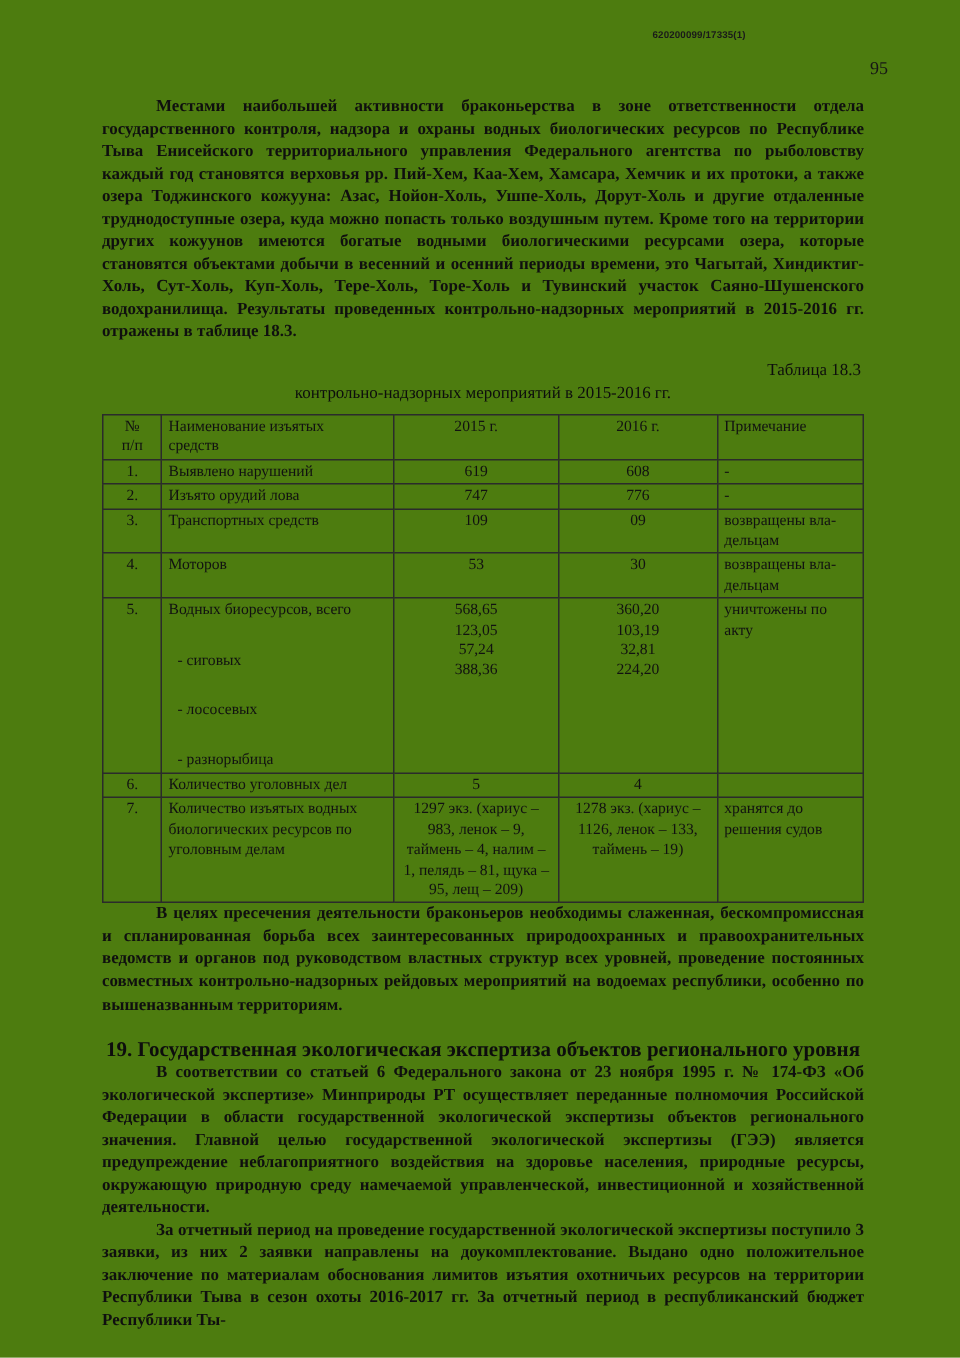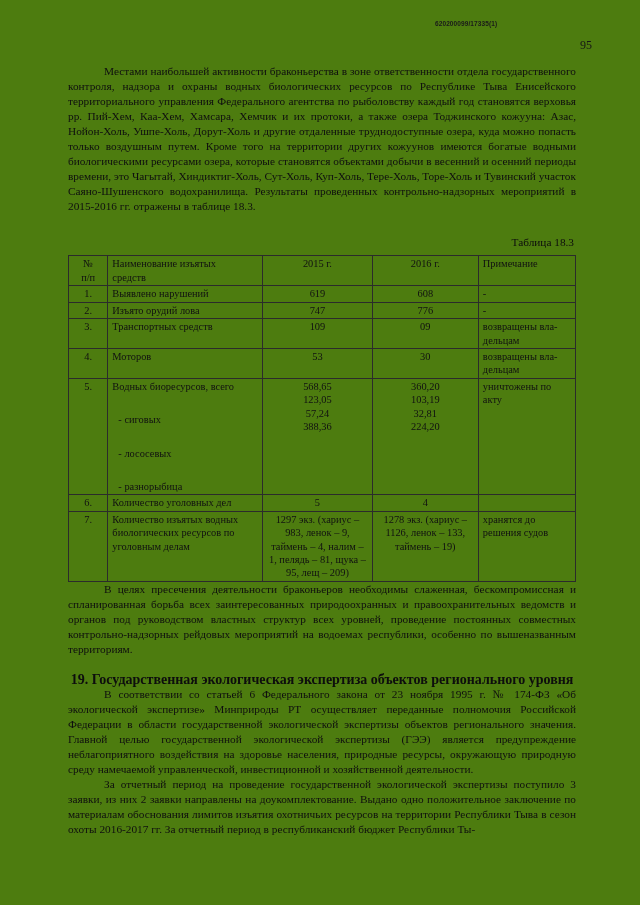--- a/index.html
+++ b/index.html
@@ -47,23 +47,24 @@
   }
   p.body-par {
     margin: 0;
     font-size: 11.3px;
     line-height: 15.05px;
     text-align: justify;
     text-indent: 36px;
     color: #0f0f0f;
     -webkit-hyphens: none;
     hyphens: none;
+    font-weight: bold;
   }
   .table-label {
-    margin-top: 22px;
+    margin-top: 11px;
     font-size: 11.3px;
     text-align: right;
     padding-right: 2px;
   }
   .table-title {
     margin-top: 2px;
     font-size: 11.3px;
     text-align: center;
     line-height: 14.5px;
   }
@@ -111,20 +112,21 @@
   <div class="doc-code">620200099/17335(1)</div>
   <div class="page-number">95</div>
 
   <div class="content">
 
     <p class="body-par">Местами наибольшей активности браконьерства в зоне ответственности отдела государственного контроля, надзора и охраны водных биологических ресурсов по Республике Тыва Енисейского территориального управления Федерального агентства по рыболовству каждый год становятся верховья рр. Пий-Хем, Каа-Хем, Хамсара, Хемчик и их протоки, а также озера Тоджинского кожууна: Азас, Нойон-Холь, Ушпе-Холь, Дорут-Холь и другие отдаленные труднодоступные озера, куда можно попасть только воздушным путем. Кроме того на территории других кожуунов имеются богатые водными биологическими ресурсами озера, которые становятся объектами добычи в весенний и осенний периоды времени, это Чагытай, Хиндиктиг-Холь, Сут-Холь, Куп-Холь, Тере-Холь, Торе-Холь и Тувинский участок Саяно-Шушенского водохранилища. Результаты проведенных контрольно-надзорных мероприятий в 2015-2016 гг. отражены в таблице 18.3.</p>
 
     <div class="table-label">Таблица 18.3</div>
 
     <div class="table-title">
+      <div>контрольно-надзорных мероприятий в 2015-2016 гг.</div>
     </div>
 
     <table class="data-table">
       <thead>
         <tr>
           <th class="col-num">
             <span class="stack-line">№</span>
             <span class="stack-line">п/п</span>
           </th>
           <th class="col-name">

